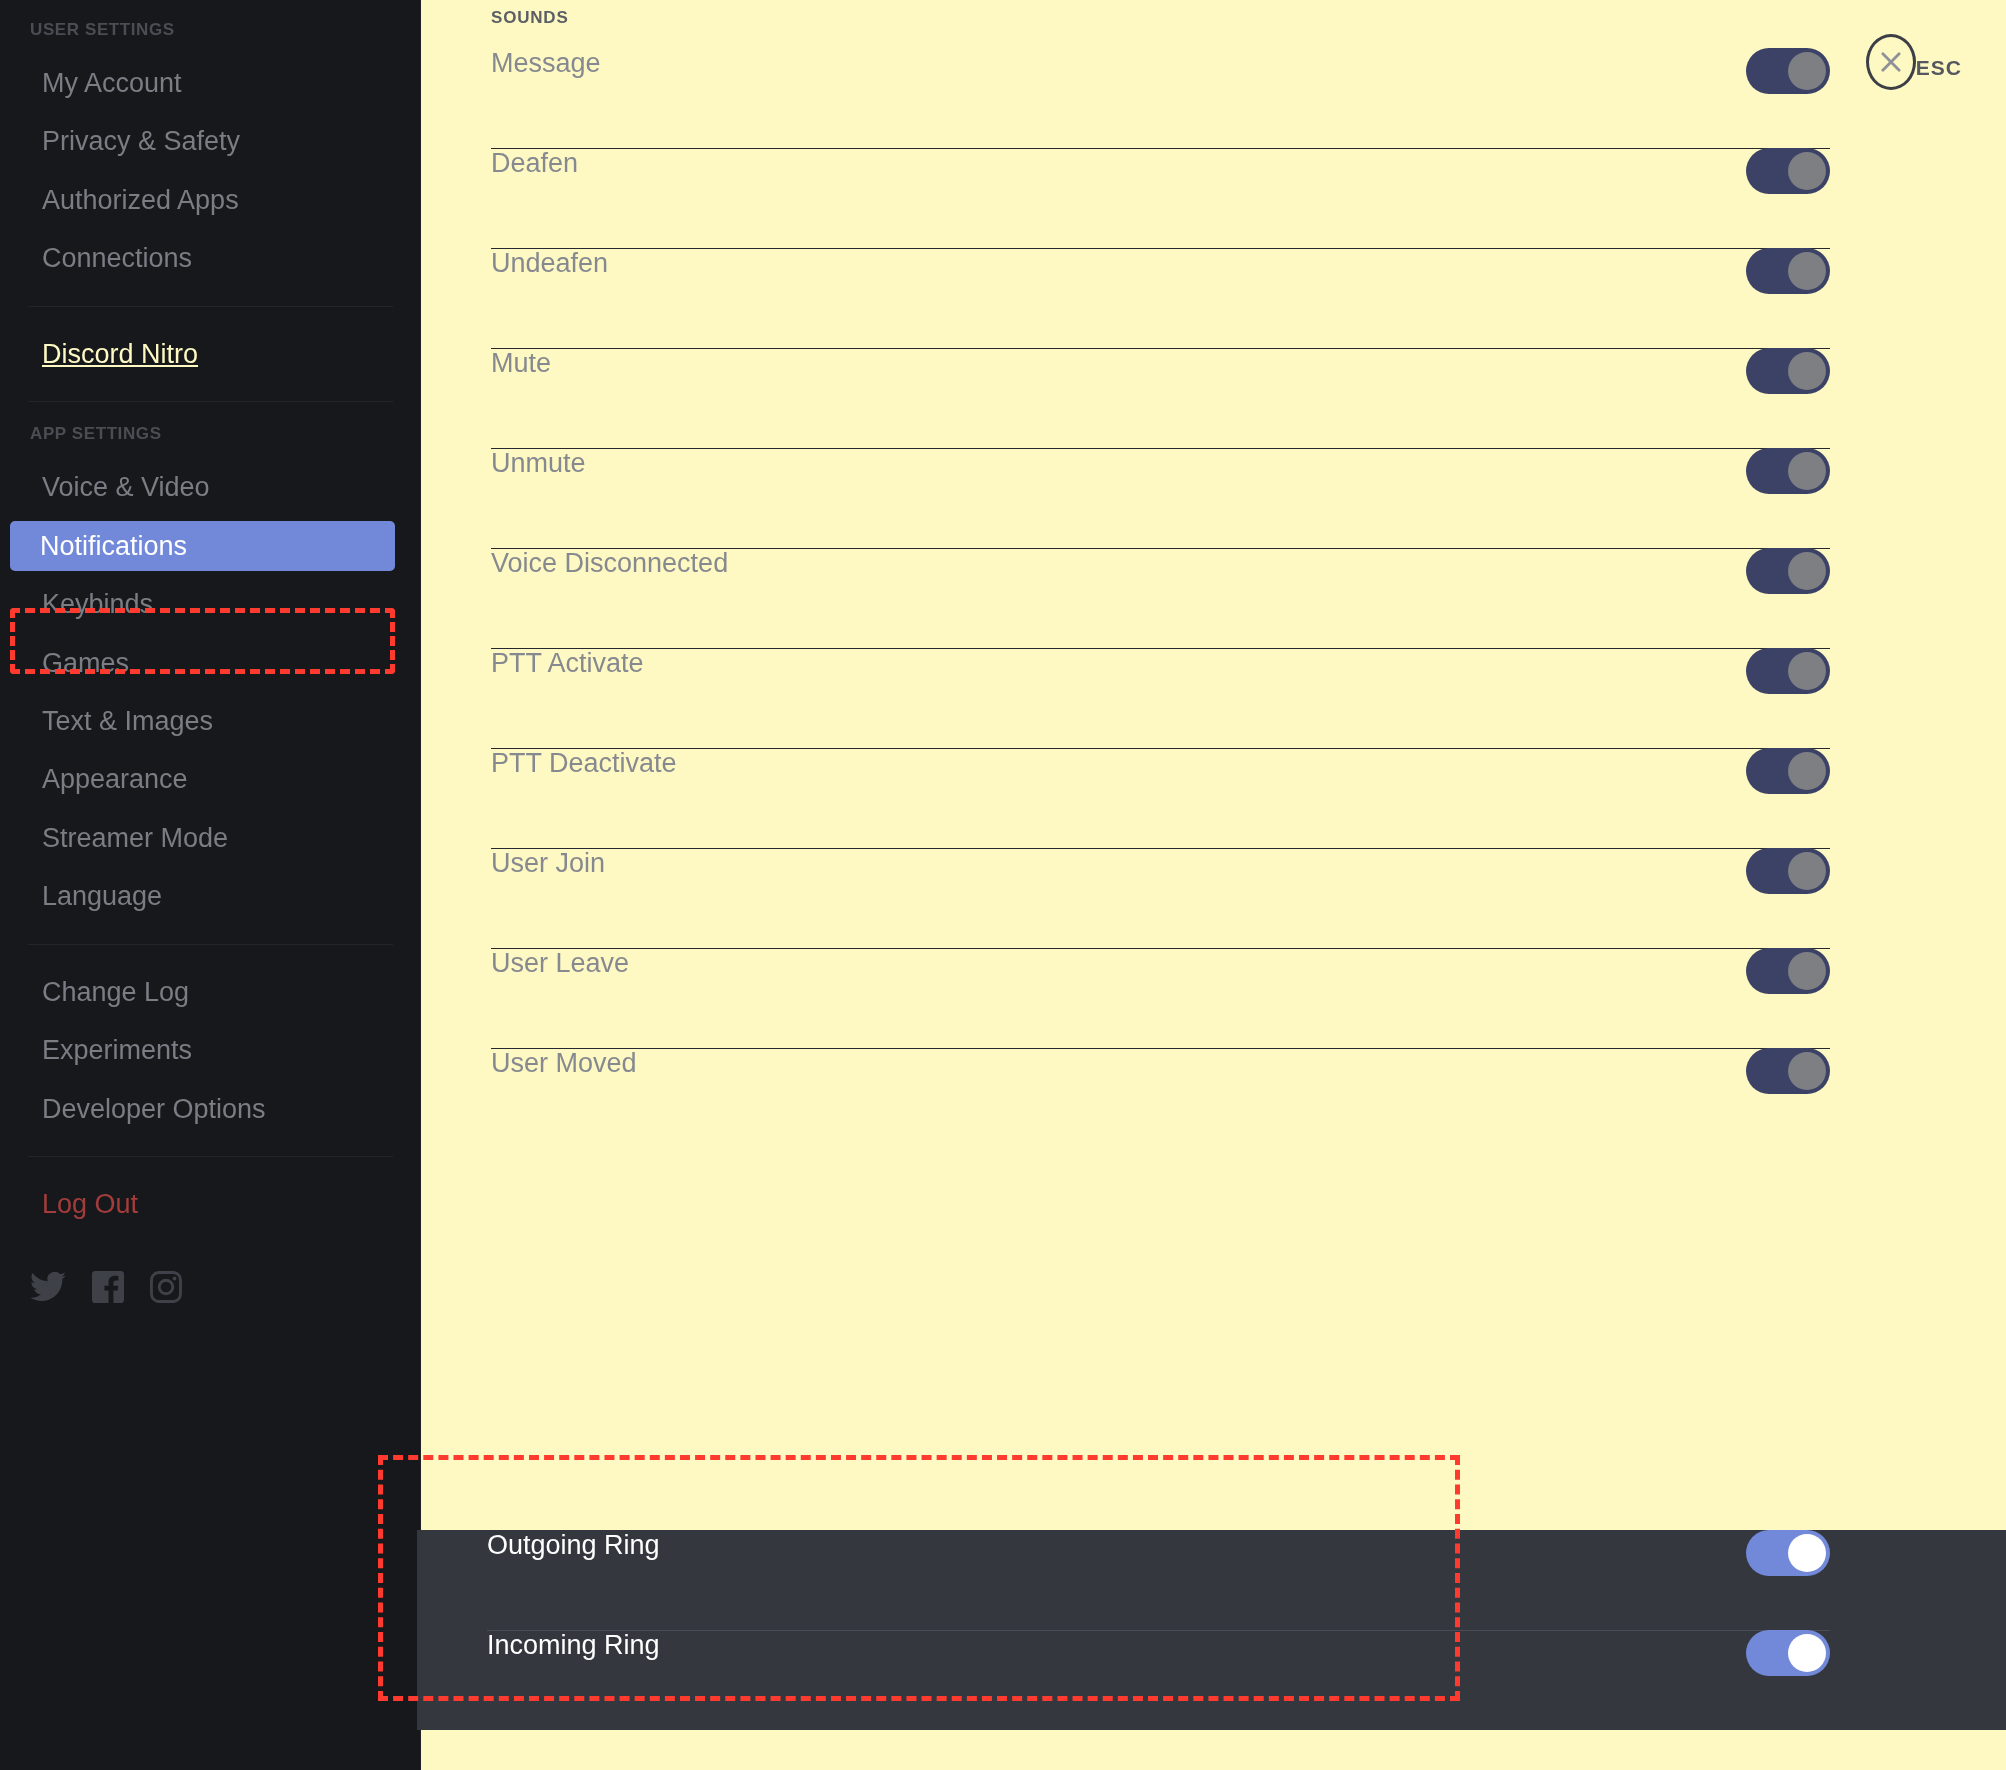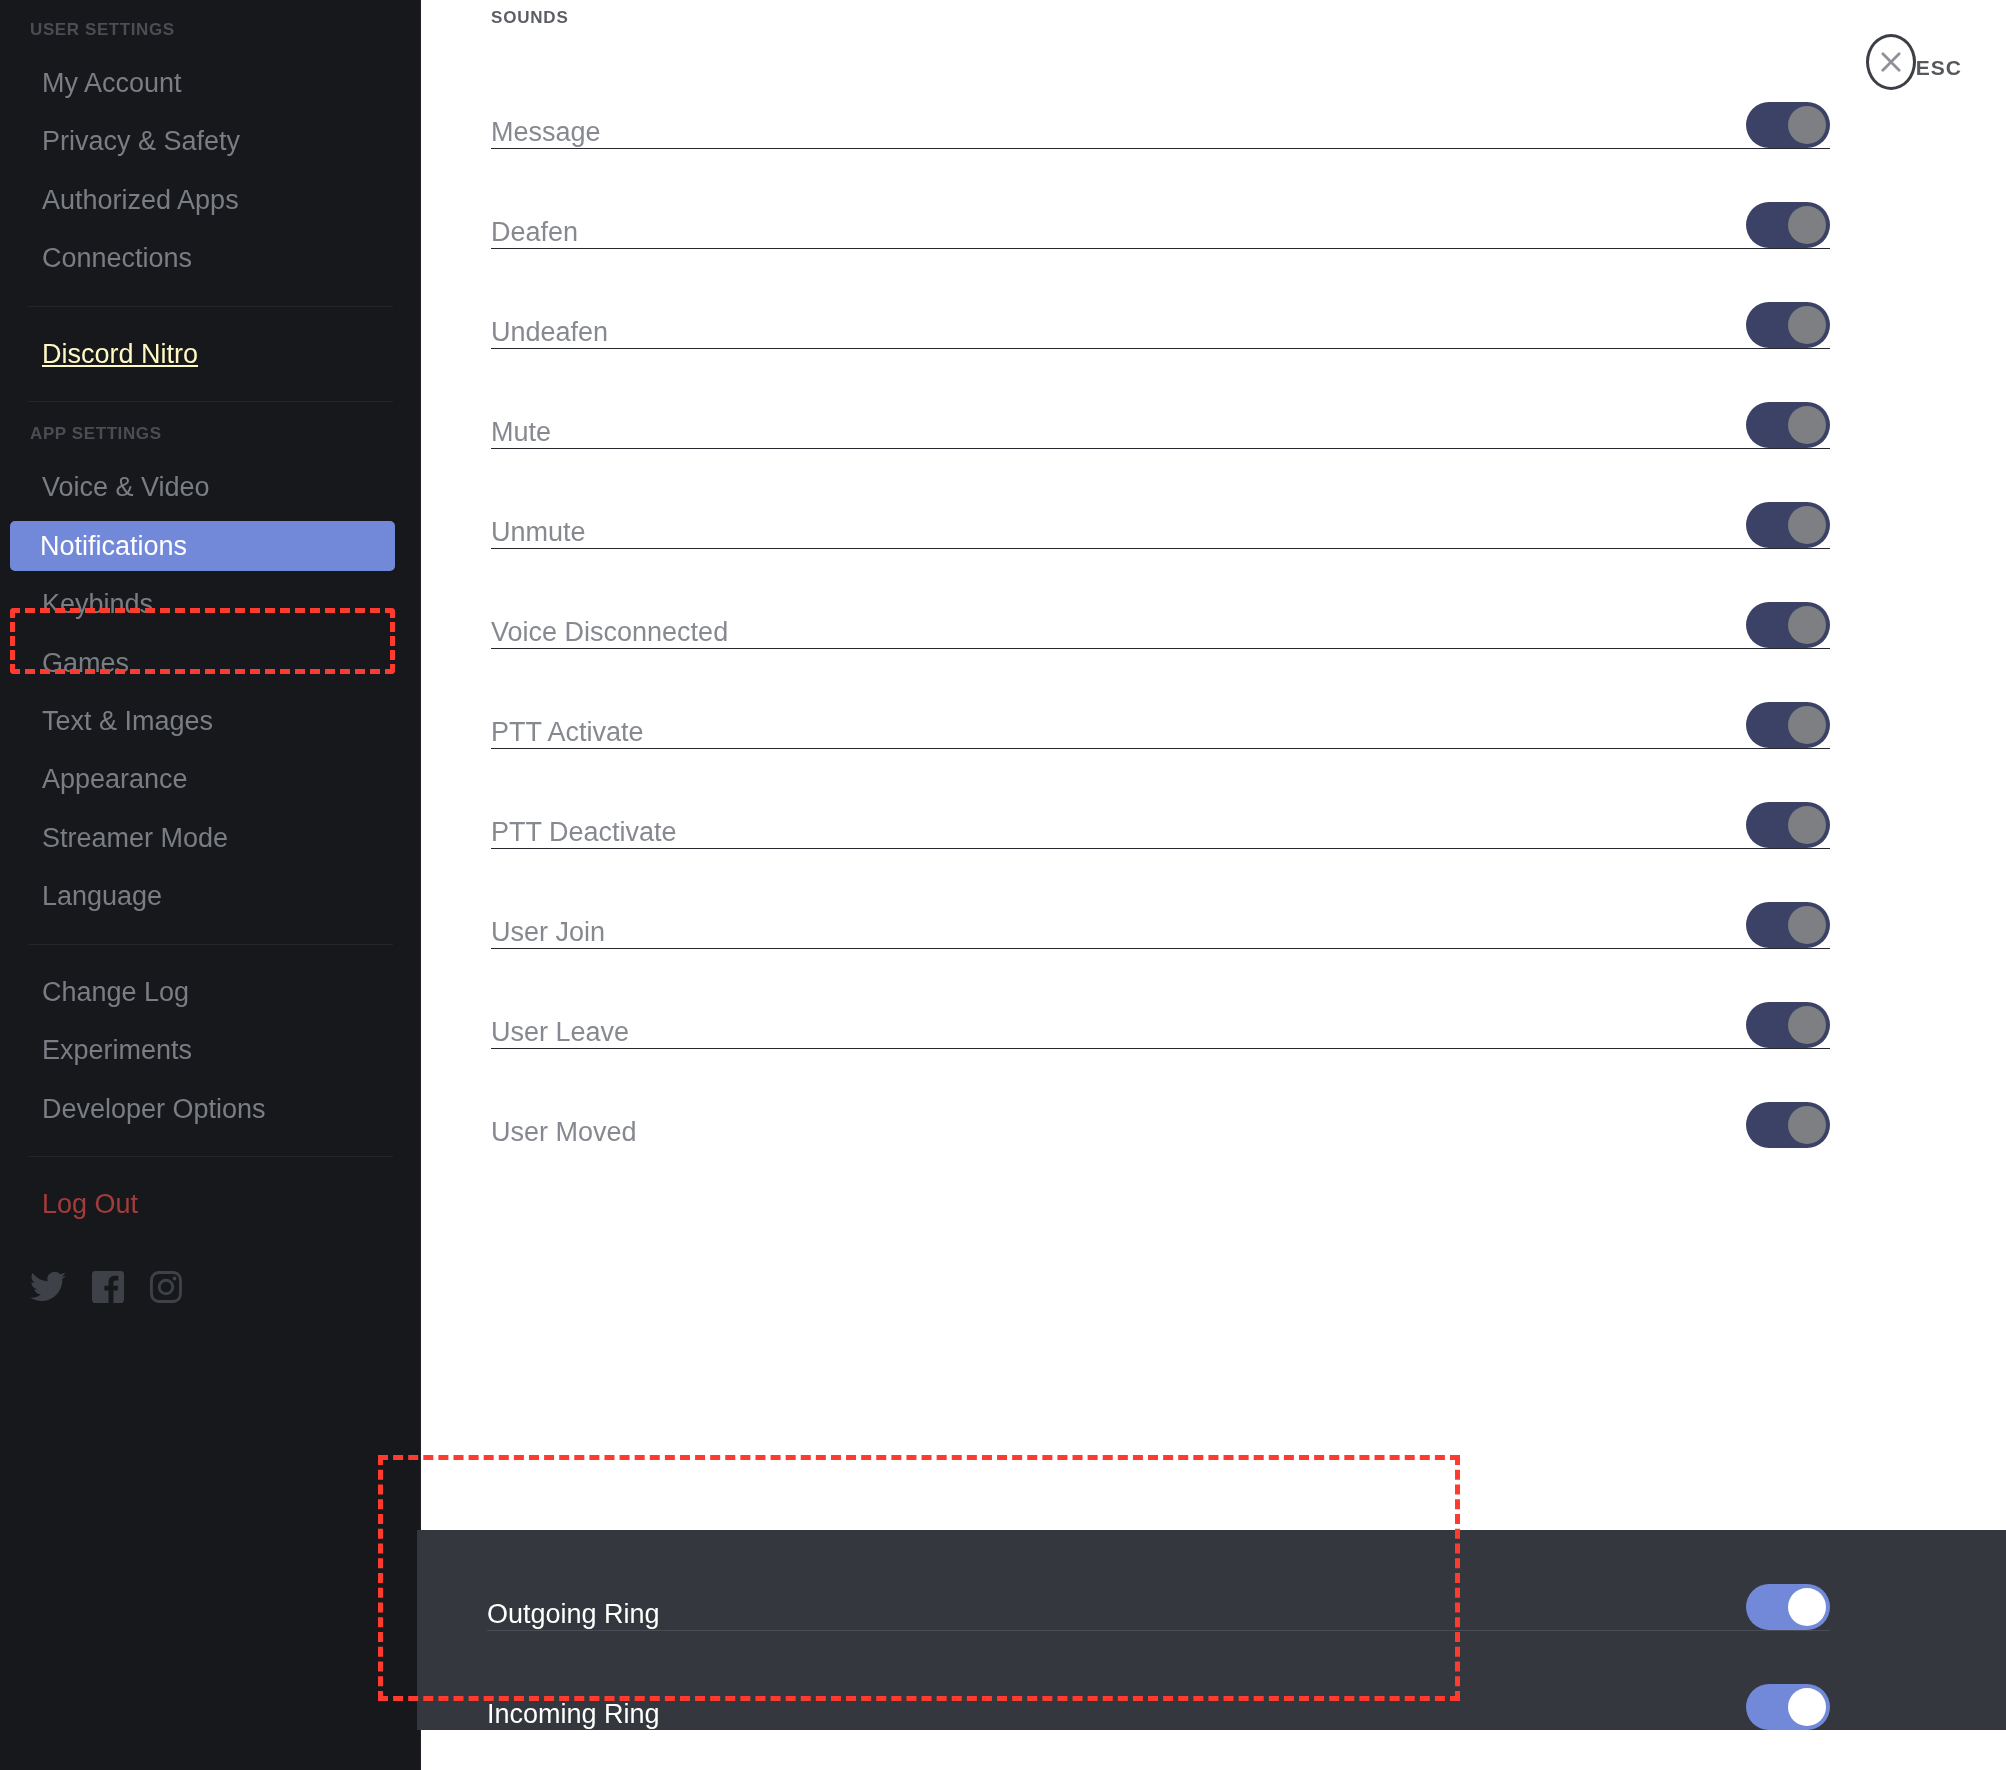--- a/index.html
+++ b/index.html
@@ -50,29 +50,29 @@
   
   .hl-note{
     position:absolute; left:10px; top:608px; width:385px; height:66px;
     border:5px dashed #ff3b30; border-radius:4px;
     pointer-events:none; z-index:5;
   }
 
   
   .main{
     flex:1; position:relative; height:1770px;
-    background:#ffffff; padding:0 0 11px 0;
+    background:#fef9c3; padding:0 0 11px 0;
   }
   .sounds-title{
     font-size:17px; font-weight:bold; letter-spacing:.8px;
     color:#5b5e64; padding:8px 0 0 70px; text-transform:uppercase;
   }
   .rows{ margin-top:20px; }
   .row{
-    position:relative; display:flex; align-items:flex-end;
+    position:relative; display:flex; align-items:flex-start;
     justify-content:space-between;
     height:100px; padding:0 176px 0 70px;
   }
   .row + .row::before{
     content:""; position:absolute; left:70px; right:176px; top:0;
     height:1px; background:#26282d;
   }
   .row-label{ font-size:27px; color:#86898f; }
 
   

